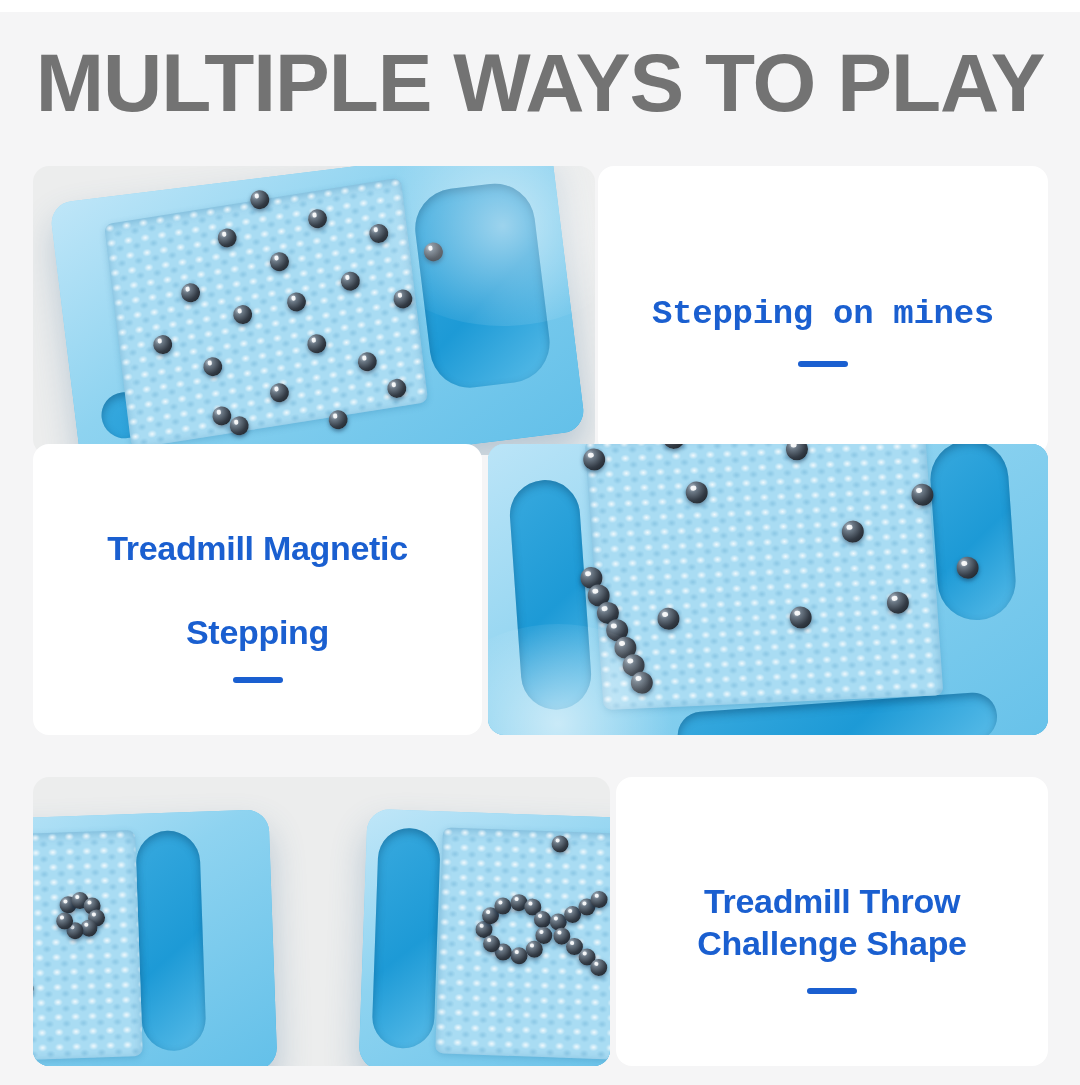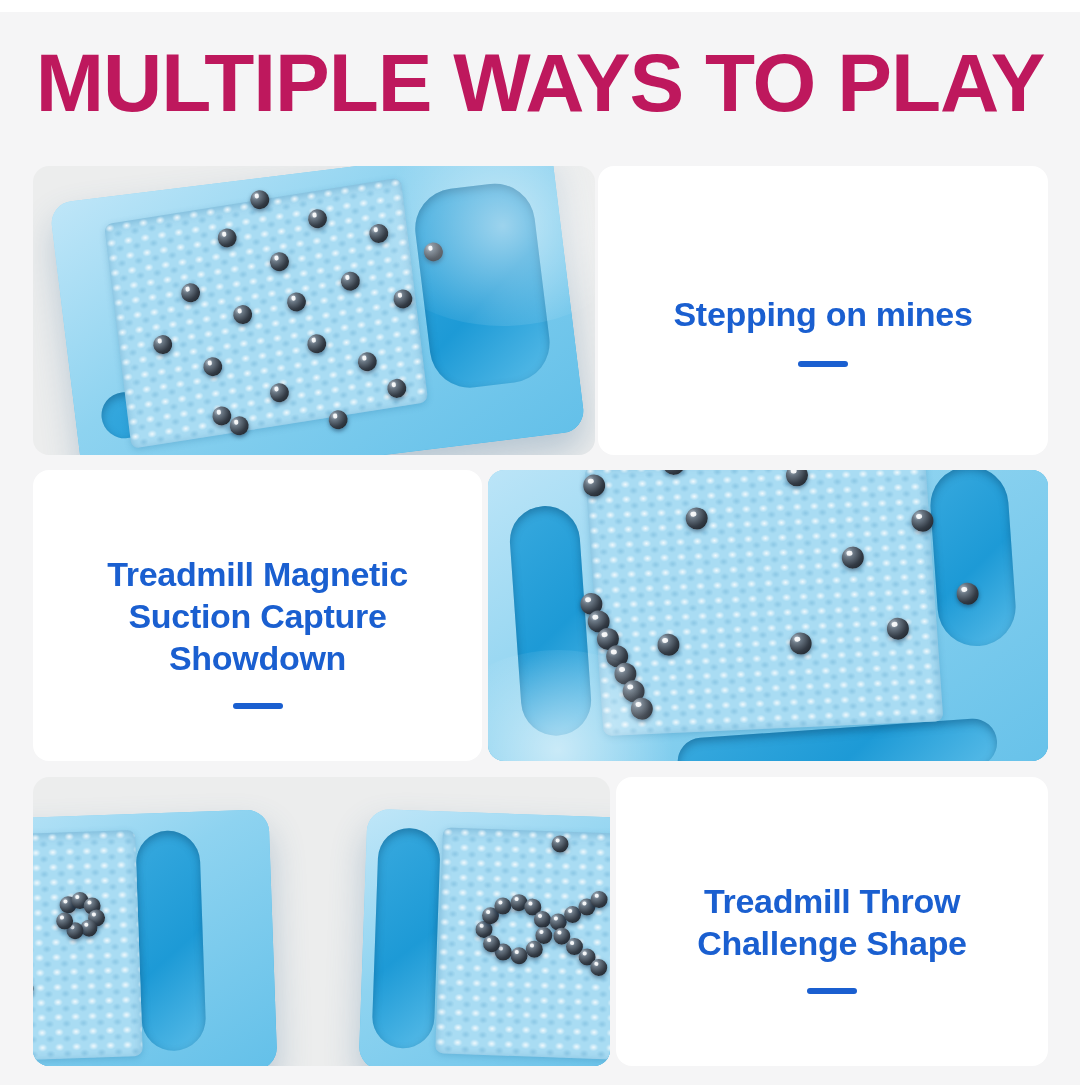--- a/index.html
+++ b/index.html
@@ -9,36 +9,36 @@
     font-family:"Liberation Sans","DejaVu Sans",sans-serif;
     overflow:hidden;position:relative;
   }
   .top-strip{position:absolute;left:0;top:0;width:1080px;height:12px;background:#ffffff;}
 
   .page-title{
     position:absolute;left:0;top:34px;width:1080px;height:98px;
     text-align:center;
     font-size:82px;line-height:98px;font-weight:bold;
     letter-spacing:-1px;
-    color:#be185d;
+    color:#737373;
     white-space:nowrap;
   }
 
   .row{position:absolute;display:flex;}
   .row-1{left:33px;top:166px;width:1015px;height:289px;}
-  .row-2{left:33px;top:470px;width:1015px;height:291px;}
+  .row-2{left:33px;top:444px;width:1015px;height:291px;}
   .row-3{left:33px;top:777px;width:1015px;height:289px;}
 
   .card{border-radius:16px;overflow:hidden;position:relative;}
   .text-card{background:#ffffff;display:flex;flex-direction:column;
     align-items:center;justify-content:center;}
   .img-card{background:#eceded;}
 
   .r1-img{width:562px;height:289px;}
-  .r1-txt{width:450px;height:289px;margin-left:3px;}
+  .r1-txt{width:450px;height:289px;margin-left:3px;font-family:Liberation Mono, monospace;}
   .r2-txt{width:449px;height:291px;}
   .r2-img{width:560px;height:291px;margin-left:6px;}
   .r3-img{width:577px;height:289px;}
   .r3-txt{width:432px;height:289px;margin-left:6px;align-items:center;}
 
   .caption{
     color:#1a5fd0;font-size:34px;line-height:42px;font-weight:bold;
     text-align:center;letter-spacing:-0.3px;padding:0 18px;
   }
   .r1-txt .caption{margin-top:38px;}
@@ -148,22 +148,22 @@
     <div class="rule"></div>
   </div>
 
 </div>
 
 <div class="row row-2">
 
   <div class="card text-card r2-txt">
     <div class="caption">
       <span>Treadmill Magnetic</span><br>
-      <span>Suction Capture</span><br>
-      <span>Showdown</span>
+      <br>
+      <span>Stepping</span>
     </div>
     <div class="rule"></div>
   </div>
 
   <div class="card img-card r2-img">
     <div class="scene">
       <div class="board" style="left:-10px;top:-30px;width:600px;height:360px;transform:rotate(-4deg);">
         <div class="frame"></div>
         <div class="frame-top"></div>
         <div class="channel" style="left:38px;top:50px;width:70px;height:230px;"></div>

